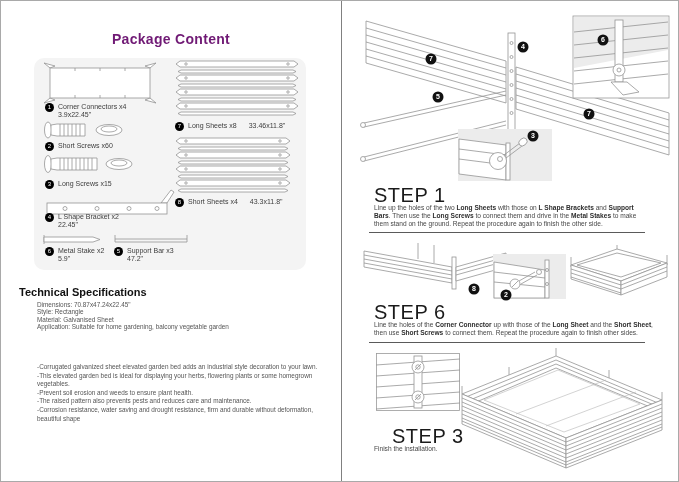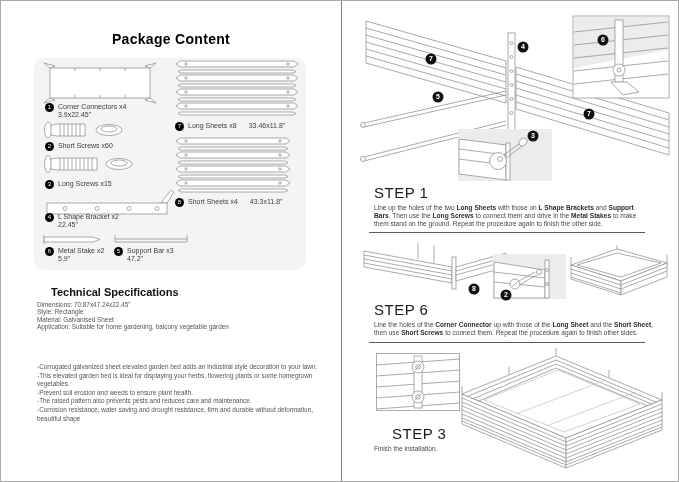--- a/index.html
+++ b/index.html
@@ -1,32 +1,32 @@
 <!DOCTYPE html>
 <html><head>
 <meta charset="utf-8">
 <style>
   html,body{margin:0;padding:0;background:#fff;font-family:"Liberation Sans",sans-serif;}
   #page{position:relative;width:679px;height:482px;background:#fff;border:1px solid #a9a9a9;box-sizing:border-box;overflow:hidden;}
   .abs{position:absolute;}
   
-  .page-title{left:0;top:30px;width:340px;text-align:center;font-size:14px;font-weight:bold;color:#000000;letter-spacing:.3px;}
+  .page-title{left:0;top:30px;width:340px;text-align:center;font-size:14px;font-weight:bold;color:#701a75;letter-spacing:.3px;}
   .items-box{left:33px;top:57px;width:272px;height:212px;background:#f4f4f4;border-radius:10px;}
   .pkg-item{display:flex;gap:4px;font-size:7px;color:#3d3d3d;line-height:8px;}
   .badge{width:9px;height:9px;border-radius:50%;background:#000;color:#fff;font-size:6px;line-height:9px;text-align:center;flex-shrink:0;}
   .pkg-label{display:block;}
   .pkg-size{display:block;}
   .pkg-item.inline .pkg-label,.pkg-item.inline .pkg-size{display:inline-block;}
   .pkg-item.inline .pkg-size{margin-left:12px;}
   .sec-head{font-size:11px;font-weight:bold;color:#111;}
   .spec-line{font-size:6.4px;color:#555;line-height:7.3px;}
   .feat-line{font-size:6.4px;color:#555;line-height:8.6px;}
   
   .v-divider{left:340px;top:0;width:1px;height:482px;background:#808080;}
-  .step-head{font-size:15px;color:#1a1a1a;font-weight:normal;letter-spacing:.5px;}
+  .step-head{font-size:20px;color:#1a1a1a;font-weight:normal;letter-spacing:.5px;}
   .step-para{font-size:6.6px;color:#474747;line-height:8.2px;width:272px;}
   .step-para .b{font-weight:bold;color:#2e2e2e;}
   .hr{height:1px;background:#5a5a5a;}
   
   svg{overflow:visible;}
   .ln{stroke:#949494;stroke-width:.8;fill:none;}
   .lt{stroke:#b5b5b5;stroke-width:.6;fill:none;}
   .fw{fill:#fff;}
   .fg{fill:#ececec;stroke:none;}
   .bt{fill:#fff;font-size:7px;font-weight:bold;text-anchor:middle;font-family:"Liberation Sans",sans-serif;}
@@ -187,21 +187,21 @@
         <circle cx="13" cy="45" r="1.2" class="ln"></circle>
         <circle cx="107" cy="45" r="1.2" class="ln"></circle>
       <path d="M8,51 H112 L115,52.5 L112,54 H8 L5,52.5 Z" class="fw ln"></path>
     </g>
   </svg>
   <div class="abs pkg-item inline" style="left:174px;top:197px">
     <span class="badge">8</span>
     <span class="pkg-text"><span class="pkg-label">Short Sheets x4</span><span class="pkg-size">43.3x11.8"</span></span>
   </div>
 
-  <div class="abs sec-head" style="left:50px;top:285px">Technical Specifications</div>
+  <div class="abs sec-head" style="left:18px;top:285px">Technical Specifications</div>
   <div class="abs" style="left:36px;top:300px">
     <div class="spec-line">Dimensions:  70.87x47.24x22.45"</div>
     <div class="spec-line">Style: Rectangle</div>
     <div class="spec-line">Material: Galvanised Sheet</div>
     <div class="spec-line">Application: Suitable for home gardening, balcony vegetable garden</div>
   </div>
 
   <div class="abs" style="left:36px;top:362px;width:300px">
     <div class="feat-line">-Corrugated galvanized sheet elevated garden bed adds an industrial style decoration to your lawn.</div>
     <div class="feat-line">-This elevated garden bed is ideal for displaying your herbs, flowering plants or some homegrown vegetables.</div>

